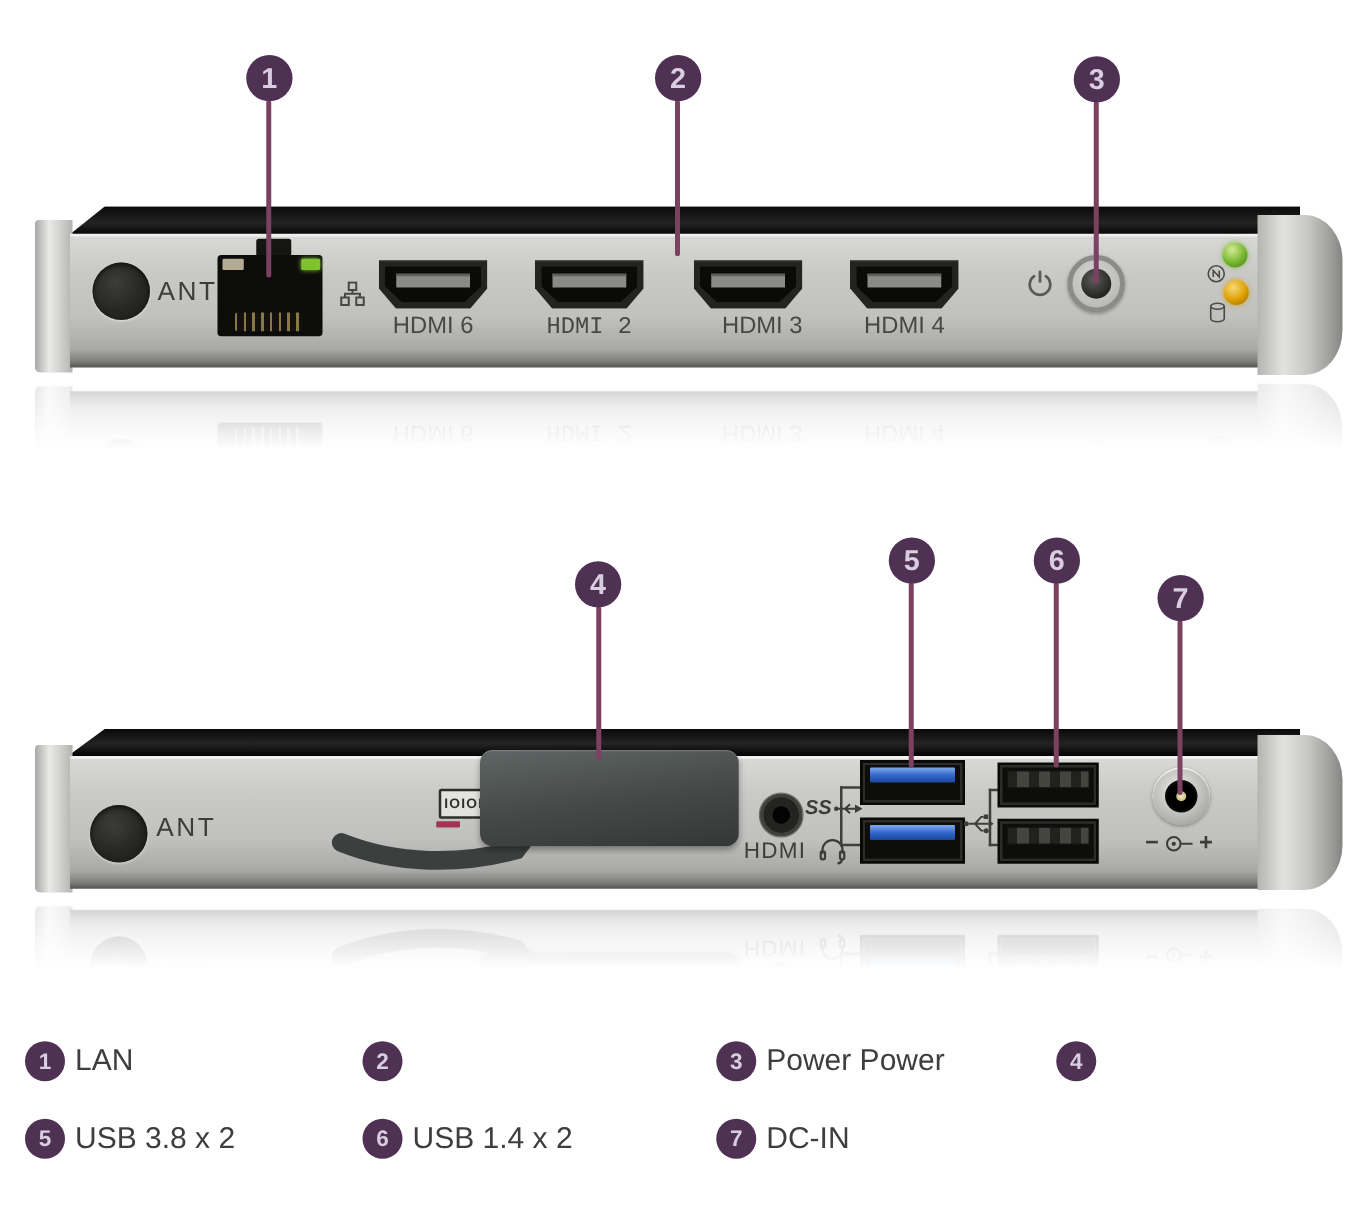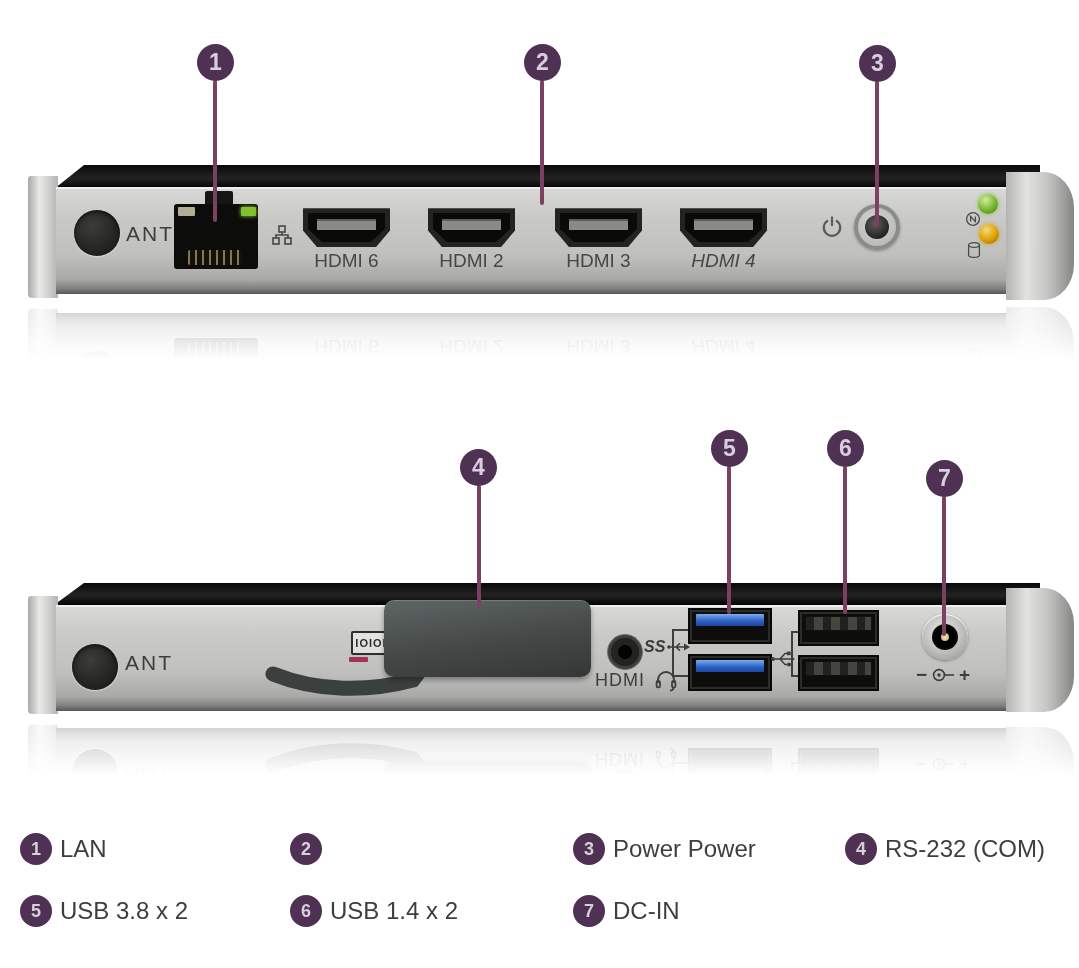--- a/index.html
+++ b/index.html
@@ -148,23 +148,23 @@
       </div>
     <div class="hdmi" style="left:527px;top:48px;">
       <div class="hdmi-inner"></div>
       <div class="hdmi-tongue"></div>
       </div>
     <div class="hdmi" style="left:652px;top:48px;">
       <div class="hdmi-inner"></div>
       <div class="hdmi-tongue"></div>
       </div>
     <div class="hdmi-label" style="left:275px;top:90px;">HDMI 6</div>
-    <div class="hdmi-label" style="left:400px;top:90px;">HDMI 2</div>
-    <div class="hdmi-label" style="left:527px;top:90px;">HDMI 3</div>
-    <div class="hdmi-label" style="left:652px;top:90px;font-style:italic;">HDMI 4</div>
+    <div class="hdmi-label" style="left:400px;top:90px;font-family:Liberation Mono, monospace;">HDMI 2</div>
+    <div class="hdmi-label" style="left:527px;top:90px;text-align:right;">HDMI 3</div>
+    <div class="hdmi-label" style="left:652px;top:90px;">HDMI 4</div>
 
     <span style="position:absolute;left:792px;top:54px;">
       <svg width="24" height="24" viewBox="0 0 24 24" fill="none" stroke="#5a5a58" stroke-width="2.2">
         <path d="M8 6.5 A8.2 8.2 0 1 0 16 6.5"></path>
           <line x1="12" y1="2.5" x2="12" y2="12"></line>
       </svg>
     </span>
     <div class="pwr-btn" style="left:826px;top:44px;"></div>
 
     <div class="led led-green" style="left:950px;top:34px;"></div>
@@ -275,21 +275,20 @@
   </div>
   <div class="legend-item" style="left:290px;top:833px;">
     <div class="legend-dot">2</div>
   </div>
   <div class="legend-item" style="left:573px;top:833px;">
     <div class="legend-dot">3</div>
     <div class="legend-label">Power Power</div>
   </div>
   <div class="legend-item" style="left:845px;top:833px;">
     <div class="legend-dot">4</div>
-    <div class="legend-label">RS-232 (COM)</div>
   </div>
   <div class="legend-item" style="left:20px;top:895px;">
     <div class="legend-dot">5</div>
     <div class="legend-label">USB 3.8 x 2</div>
   </div>
   <div class="legend-item" style="left:290px;top:895px;">
     <div class="legend-dot">6</div>
     <div class="legend-label">USB 1.4 x 2</div>
   </div>
   <div class="legend-item" style="left:573px;top:895px;">

